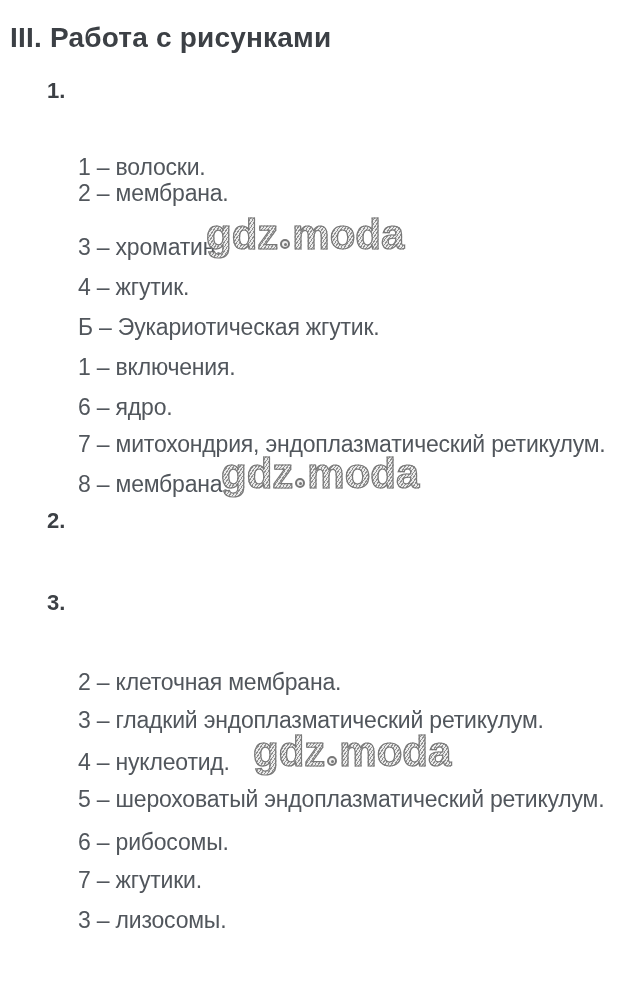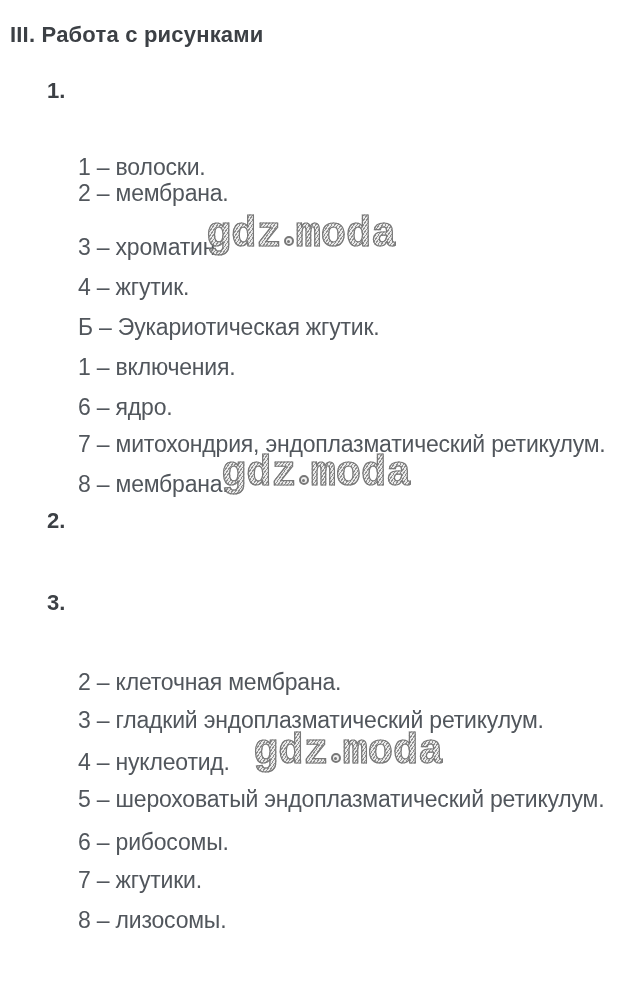--- a/index.html
+++ b/index.html
@@ -9,21 +9,21 @@
     height: 985px;
     background: #ffffff;
     overflow: hidden;
     font-family: "Liberation Sans", sans-serif;
   }
   .title {
     position: absolute;
     left: 10px;
     top: 22px;
     margin: 0;
-    font-size: 22px;
+    font-size: 28px;
     font-weight: bold;
     color: #3c4045;
     white-space: nowrap;
     letter-spacing: 0.2px;
   }
   .section-number {
     position: absolute;
     left: 47px;
     margin: 0;
     font-size: 22px;
@@ -38,21 +38,21 @@
     margin: 0;
     font-size: 23px;
     line-height: 1;
     color: #51565c;
     white-space: nowrap;
     letter-spacing: -0.2px;
   }
   .watermark {
     position: absolute;
     margin: 0;
-    font-family: Liberation Mono, monospace;
+    font-family: Liberation Sans, sans-serif;
     font-weight: bold;
     font-size: 42px;
     line-height: 44px;
     white-space: nowrap;
     letter-spacing: 0;
     color: transparent;
     background-image: repeating-linear-gradient(125deg, #868686 0px, #868686 1px, #eaeaea 1px, #eaeaea 2.6px);
     -webkit-background-clip: text;
     background-clip: text;
     -webkit-text-stroke: 1.2px #6d6d6d;
@@ -102,21 +102,21 @@
 
   <div class="section-number" style="top:510px">2.</div>
 
   <div class="section-number" style="top:592px">3.</div>
   <div class="line" style="top:671px">2 – клеточная мембрана.</div>
   <div class="line" style="top:709px">3 – гладкий эндоплазматический ретикулум.</div>
   <div class="line" style="top:751px">4 – нуклеотид.</div>
   <div class="line" style="top:788px">5 – шероховатый эндоплазматический ретикулум.</div>
   <div class="line" style="top:831px">6 – рибосомы.</div>
   <div class="line" style="top:869px">7 – жгутики.</div>
-  <div class="line" style="top:909px">8 – лизосомы.</div>
+  <div class="line" style="top:909px">3 – лизосомы.</div>
 
   <div class="watermark" style="left:206px;top:213px"><span>gdz</span><span class="wm-dot"></span><span>moda</span></div>
 
   <div class="watermark" style="left:221px;top:452px"><span>gdz</span><span class="wm-dot"></span><span>moda</span></div>
 
   <div class="watermark" style="left:253px;top:730px"><span>gdz</span><span class="wm-dot"></span><span>moda</span></div>
 
 </div>
 
 </body></html>

